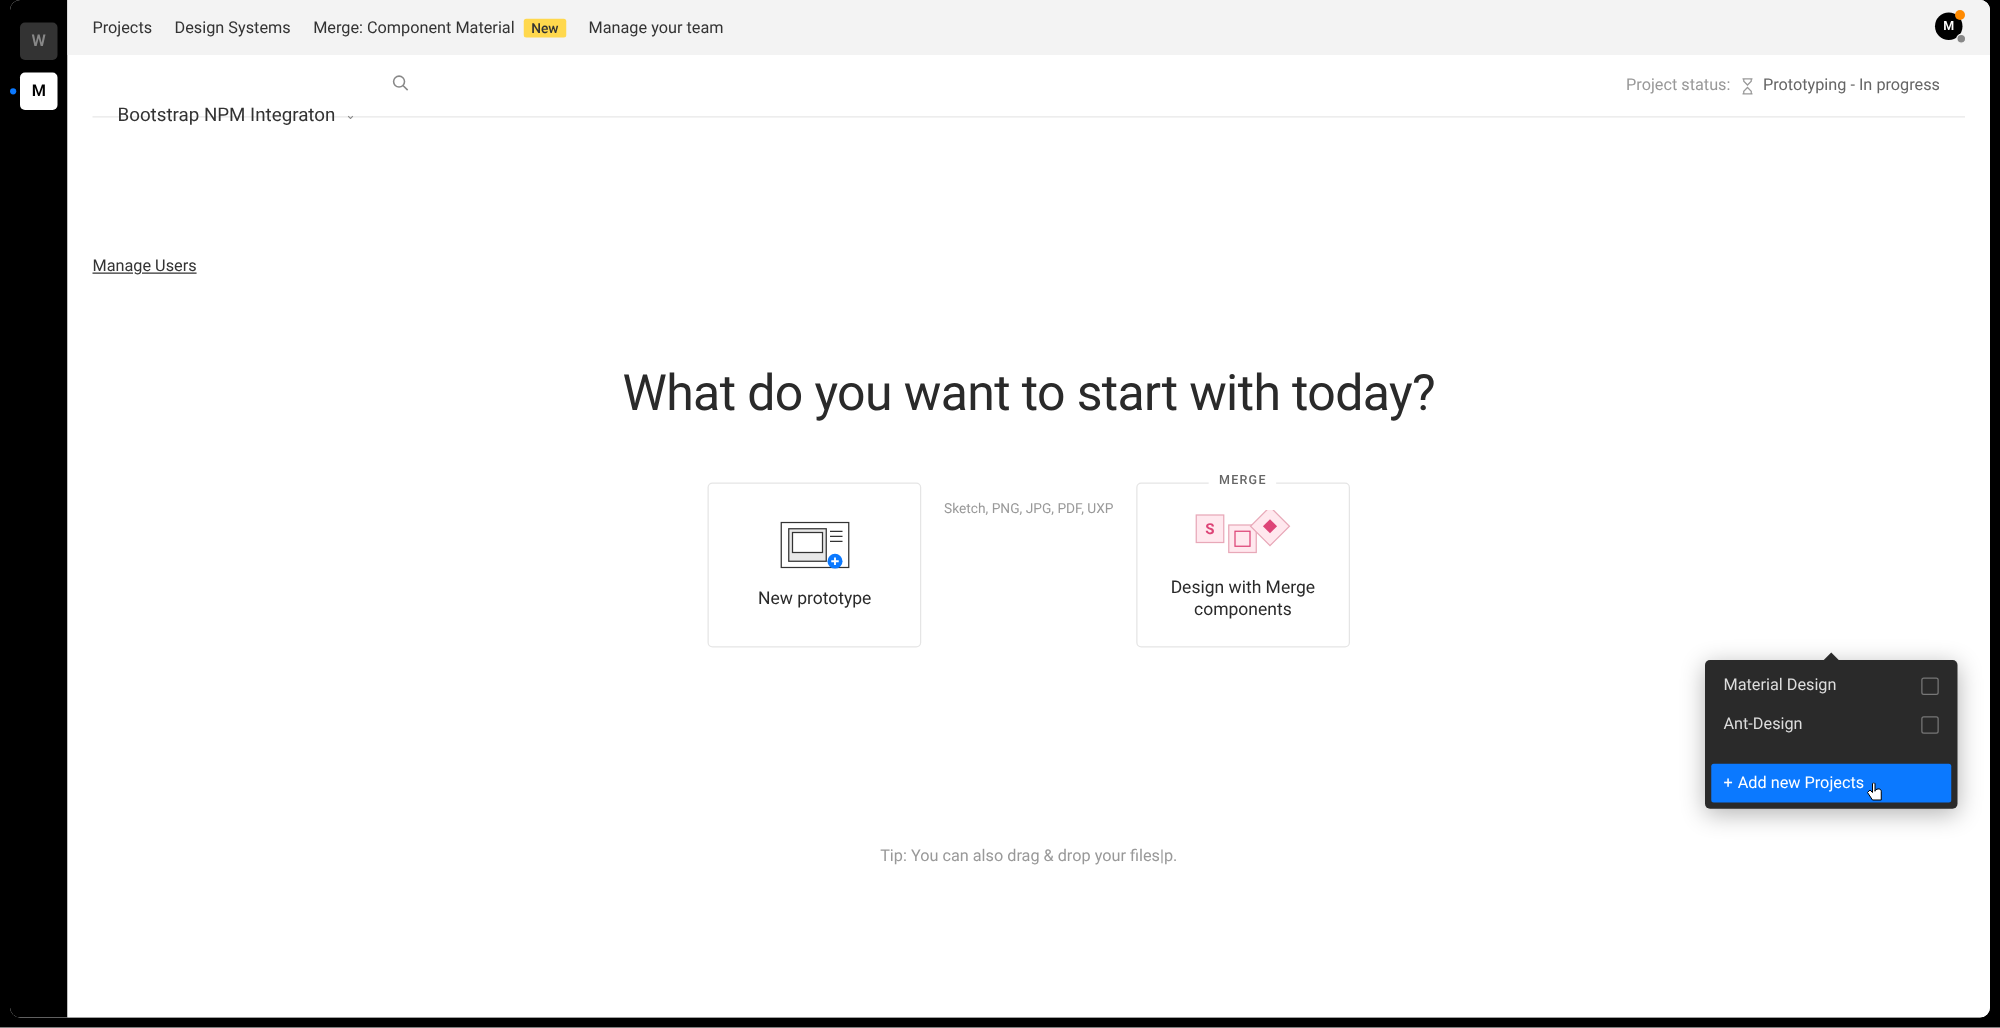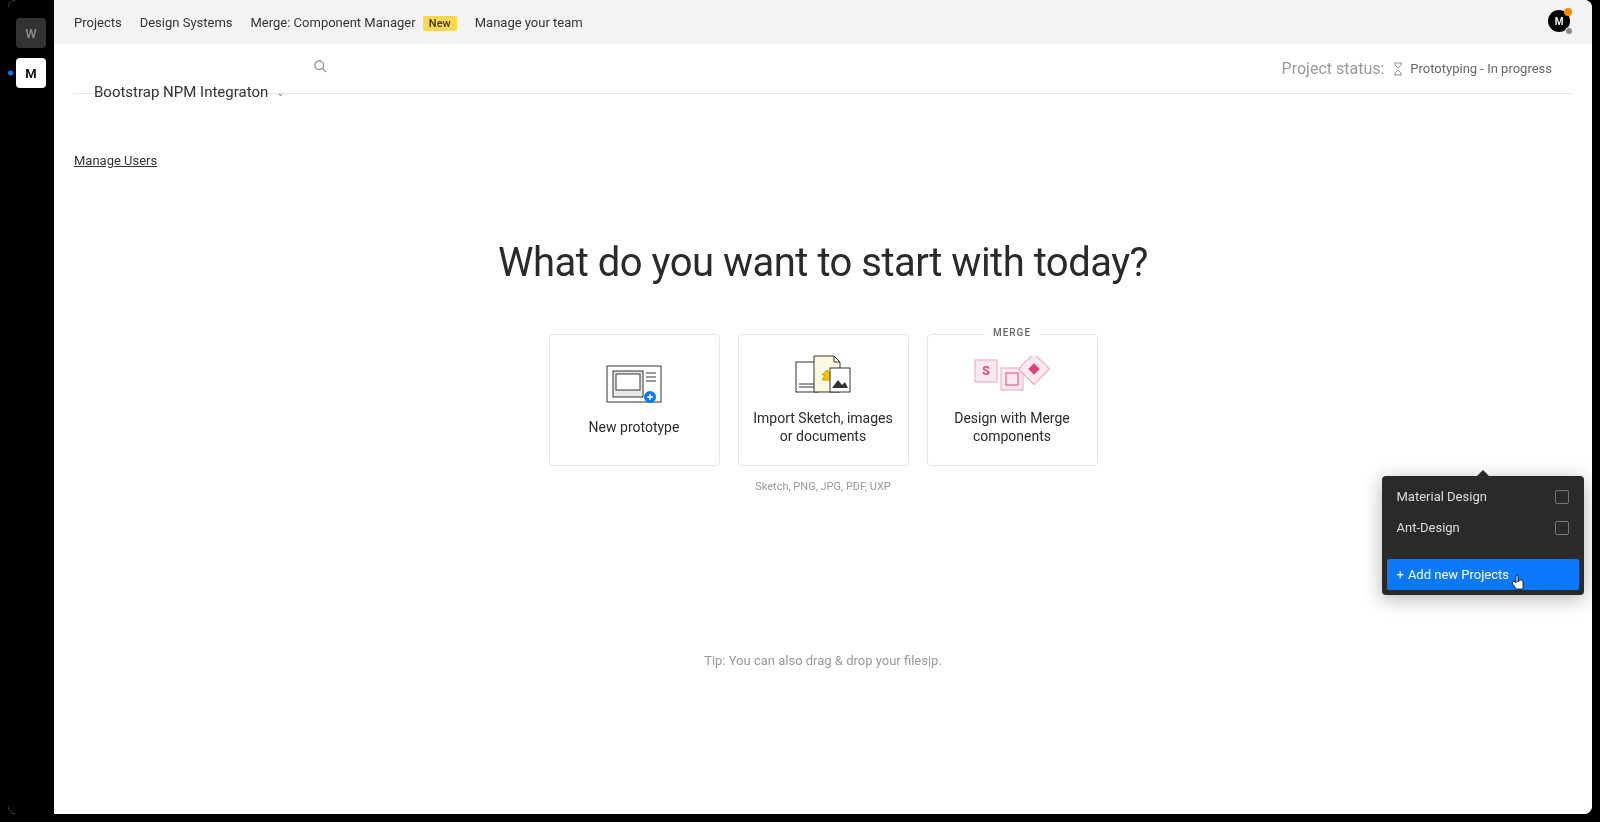--- a/index.html
+++ b/index.html
@@ -154,39 +154,39 @@
       font-size: 10px;
       color: #888;
     }
     .search-btn {
       margin-left: 28px;
       color: #888;
       cursor: pointer;
     }
     .spacer { flex: 1; }
     .status-label {
-      font-size: 16px;
+      font-size: 13px;
       color: #999;
       margin-right: 8px;
     }
     .status-value {
       font-size: 13px;
       color: #666;
       display: flex;
       align-items: center;
       gap: 6px;
     }
     .content {
       flex: 1;
       padding: 0 20px;
       position: relative;
     }
     .manage-users {
       display: inline-block;
-      margin-top: 59px;
+      margin-top: 112px;
       margin-left: 0px;
       font-size: 13px;
       color: #333;
       text-decoration: underline;
       cursor: pointer;
     }
     .hero {
       text-align: center;
       margin-top: 70px;
     }
@@ -327,21 +327,21 @@
   <div class="left-rail">
     <div class="rail-item dim">W</div>
     <div class="rail-item active">M</div>
   </div>
 
   <div class="main">
     <div class="top-nav">
       <a>Projects</a>
       <a>Design Systems</a>
       <a>
-        <span>Merge: Component Manager</span>
+        <span>Merge: Component Material</span>
         <span class="new-badge">New</span>
       </a>
       <a>Manage your team</a>
 
       <div class="avatar-wrap">
         <div class="avatar">
           <span>M</span>
           <span class="dot"></span>
           <span class="gear"></span>
         </div>
@@ -390,35 +390,20 @@
                 <circle cx="44" cy="32" r="6" fill="#0b79ff"></circle>
                 <line x1="44" y1="29" x2="44" y2="35" stroke="#fff" stroke-width="1.5"></line>
                 <line x1="41" y1="32" x2="47" y2="32" stroke="#fff" stroke-width="1.5"></line>
               </svg>
             </div>
             <div class="card-label">New prototype</div>
           </div>
         </div>
 
         <div class="card-col">
-          <div class="card">
-            <div class="card-icon">
-              <svg width="58" height="42" viewBox="0 0 58 42">
-                <rect x="2" y="8" width="22" height="30" fill="#fff" stroke="#333"></rect>
-                <line x1="5" y1="30" x2="20" y2="30" stroke="#333"></line>
-                <line x1="5" y1="33" x2="20" y2="33" stroke="#333"></line>
-                <path d="M20 2h20l6 6v30H20z" fill="#fff8e0" stroke="#333"></path>
-                <path d="M40 2v6h6" fill="none" stroke="#333"></path>
-                <path d="M33 16l-5 5h3l-3 5h10l-3-5h3z" fill="#ffc107" stroke="#d4a000"></path>
-                <rect x="36" y="14" width="20" height="24" fill="#fff" stroke="#333"></rect>
-                <path d="M38 34l6-8 4 5 3-3 3 6z" fill="#333"></path>
-              </svg>
-            </div>
-            <div class="card-label">Import Sketch, images or documents</div>
-          </div>
           <div class="formats">Sketch, PNG, JPG, PDF, UXP</div>
         </div>
 
         <div class="card-col" style="position:relative">
           <div class="card">
             <span class="merge-badge">MERGE</span>
             <div class="card-icon">
               <svg width="78" height="38" viewBox="0 0 78 38">
                 <rect x="2" y="4" width="22" height="22" fill="#ffe8ee" stroke="#e8a8b8"></rect>
                 <text x="13" y="19" font-size="12" fill="#d47" text-anchor="middle" font-weight="bold">S</text>

